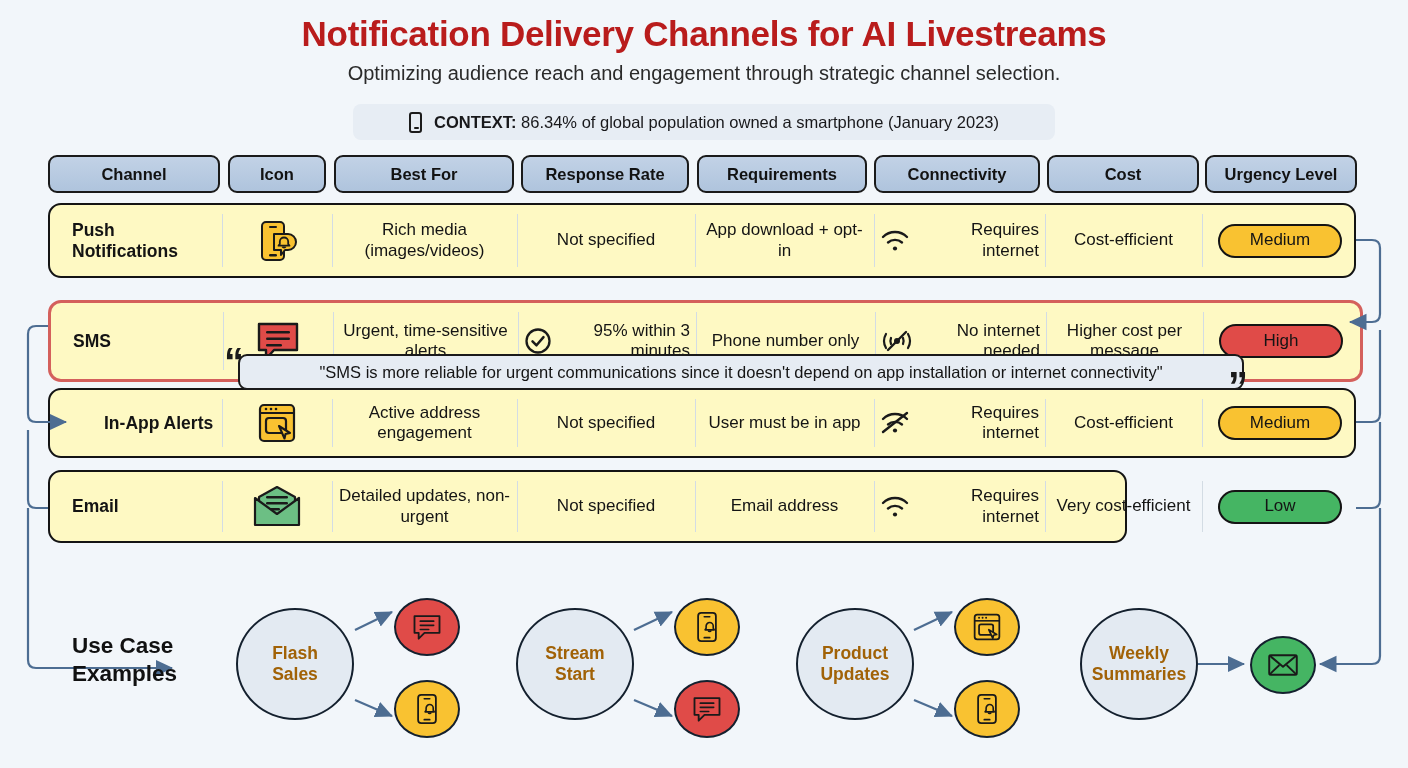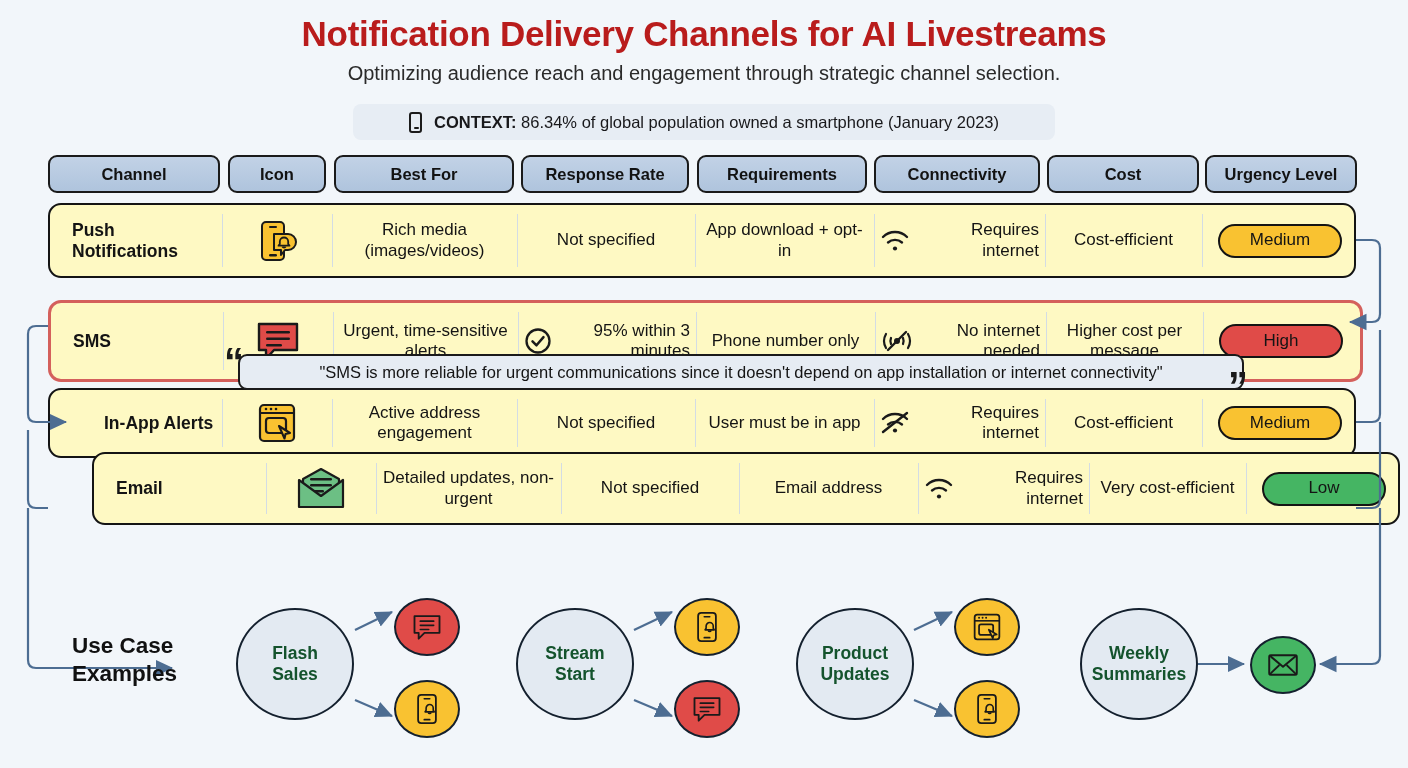--- a/index.html
+++ b/index.html
@@ -63,21 +63,21 @@
   }
   .qmark { position:absolute; font-size:40px; font-weight:bold; color:#1a1a1a; z-index:41; line-height:1;}
   .qmark.open { left:224px; top:342px; }
   .qmark.close { left:1228px; top:366px; }
 
   
   .uc-label { position:absolute; font-size:22.5px; font-weight:bold; color:#111; line-height:1.25; text-align:left; }
   .ellipse {
     position:absolute; background:#e3eaf2; border:2.4px solid #14202e; border-radius:50%;
     display:flex; align-items:center; justify-content:center; text-align:center;
-    font-size:17.5px; font-weight:bold; color:#14532d; line-height:1.2;
+    font-size:17.5px; font-weight:bold; color:#a16207; line-height:1.2;
   }
   .ch-bubble {
     position:absolute; border:2.4px solid #14202e; border-radius:50%;
     display:flex; align-items:center; justify-content:center;
   }
   .ch-red { background:#e04b48; }
   .ch-yellow { background:#f9c231; }
   .ch-green { background:#45b563; }
 
   svg { display:block; overflow:visible; }
@@ -283,21 +283,21 @@
 
     <div class="cell" style="left:995px;width:157px;">
         <span>Cost-efficient</span>
       </div>
 
     <div class="cell" style="left:1152px;width:156px;">
       <span class="badge" style="background:#f9c231;">Medium</span>
     </div>
   </div>
 
-  <div class="row" style="left:48px;top:452px;width:1308px;height:73px;margin-left:44px;">
+  <div class="row" style="left:48px;top:470px;width:1079px;height:73px;">
     <div class="divider" style="left:172px;"></div>
     <div class="divider" style="left:282px;"></div>
     <div class="divider" style="left:467px;"></div>
     <div class="divider" style="left:645px;"></div>
     <div class="divider" style="left:824px;"></div>
     <div class="divider" style="left:995px;"></div>
     <div class="divider" style="left:1152px;"></div>
 
     <div class="cell leftname" style="left:0;width:172px;">
         <span>Email</span>

